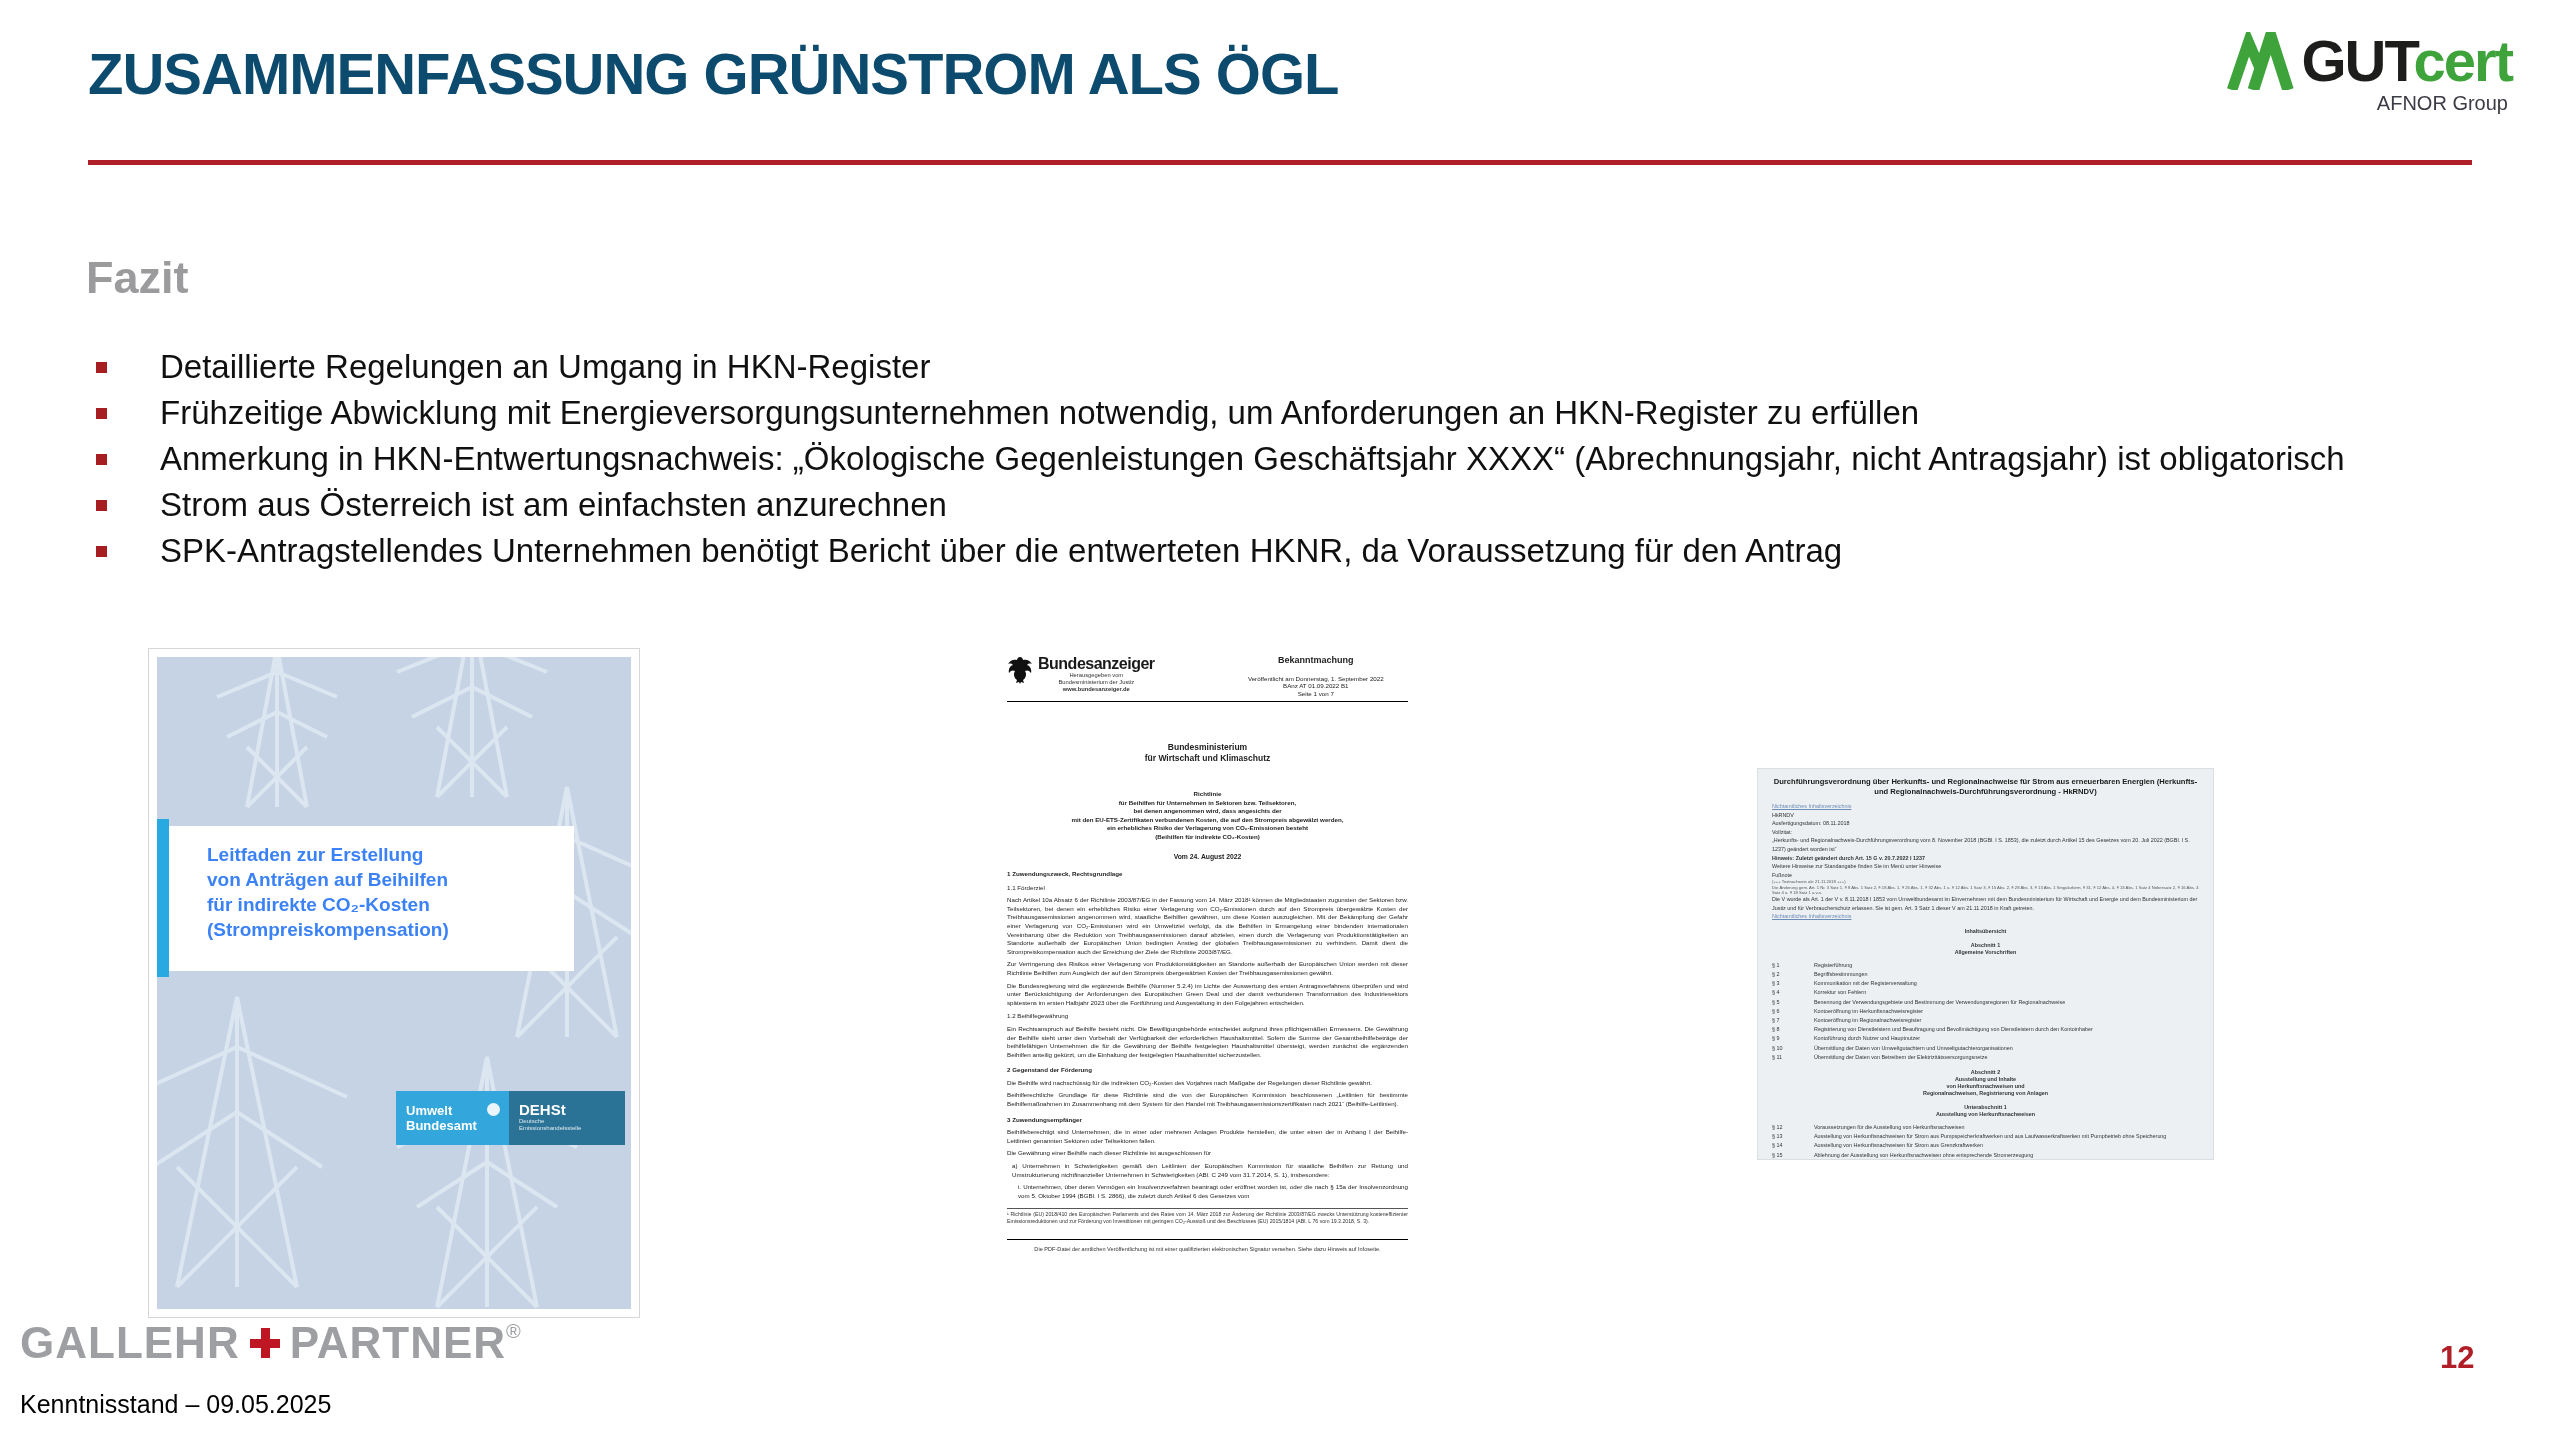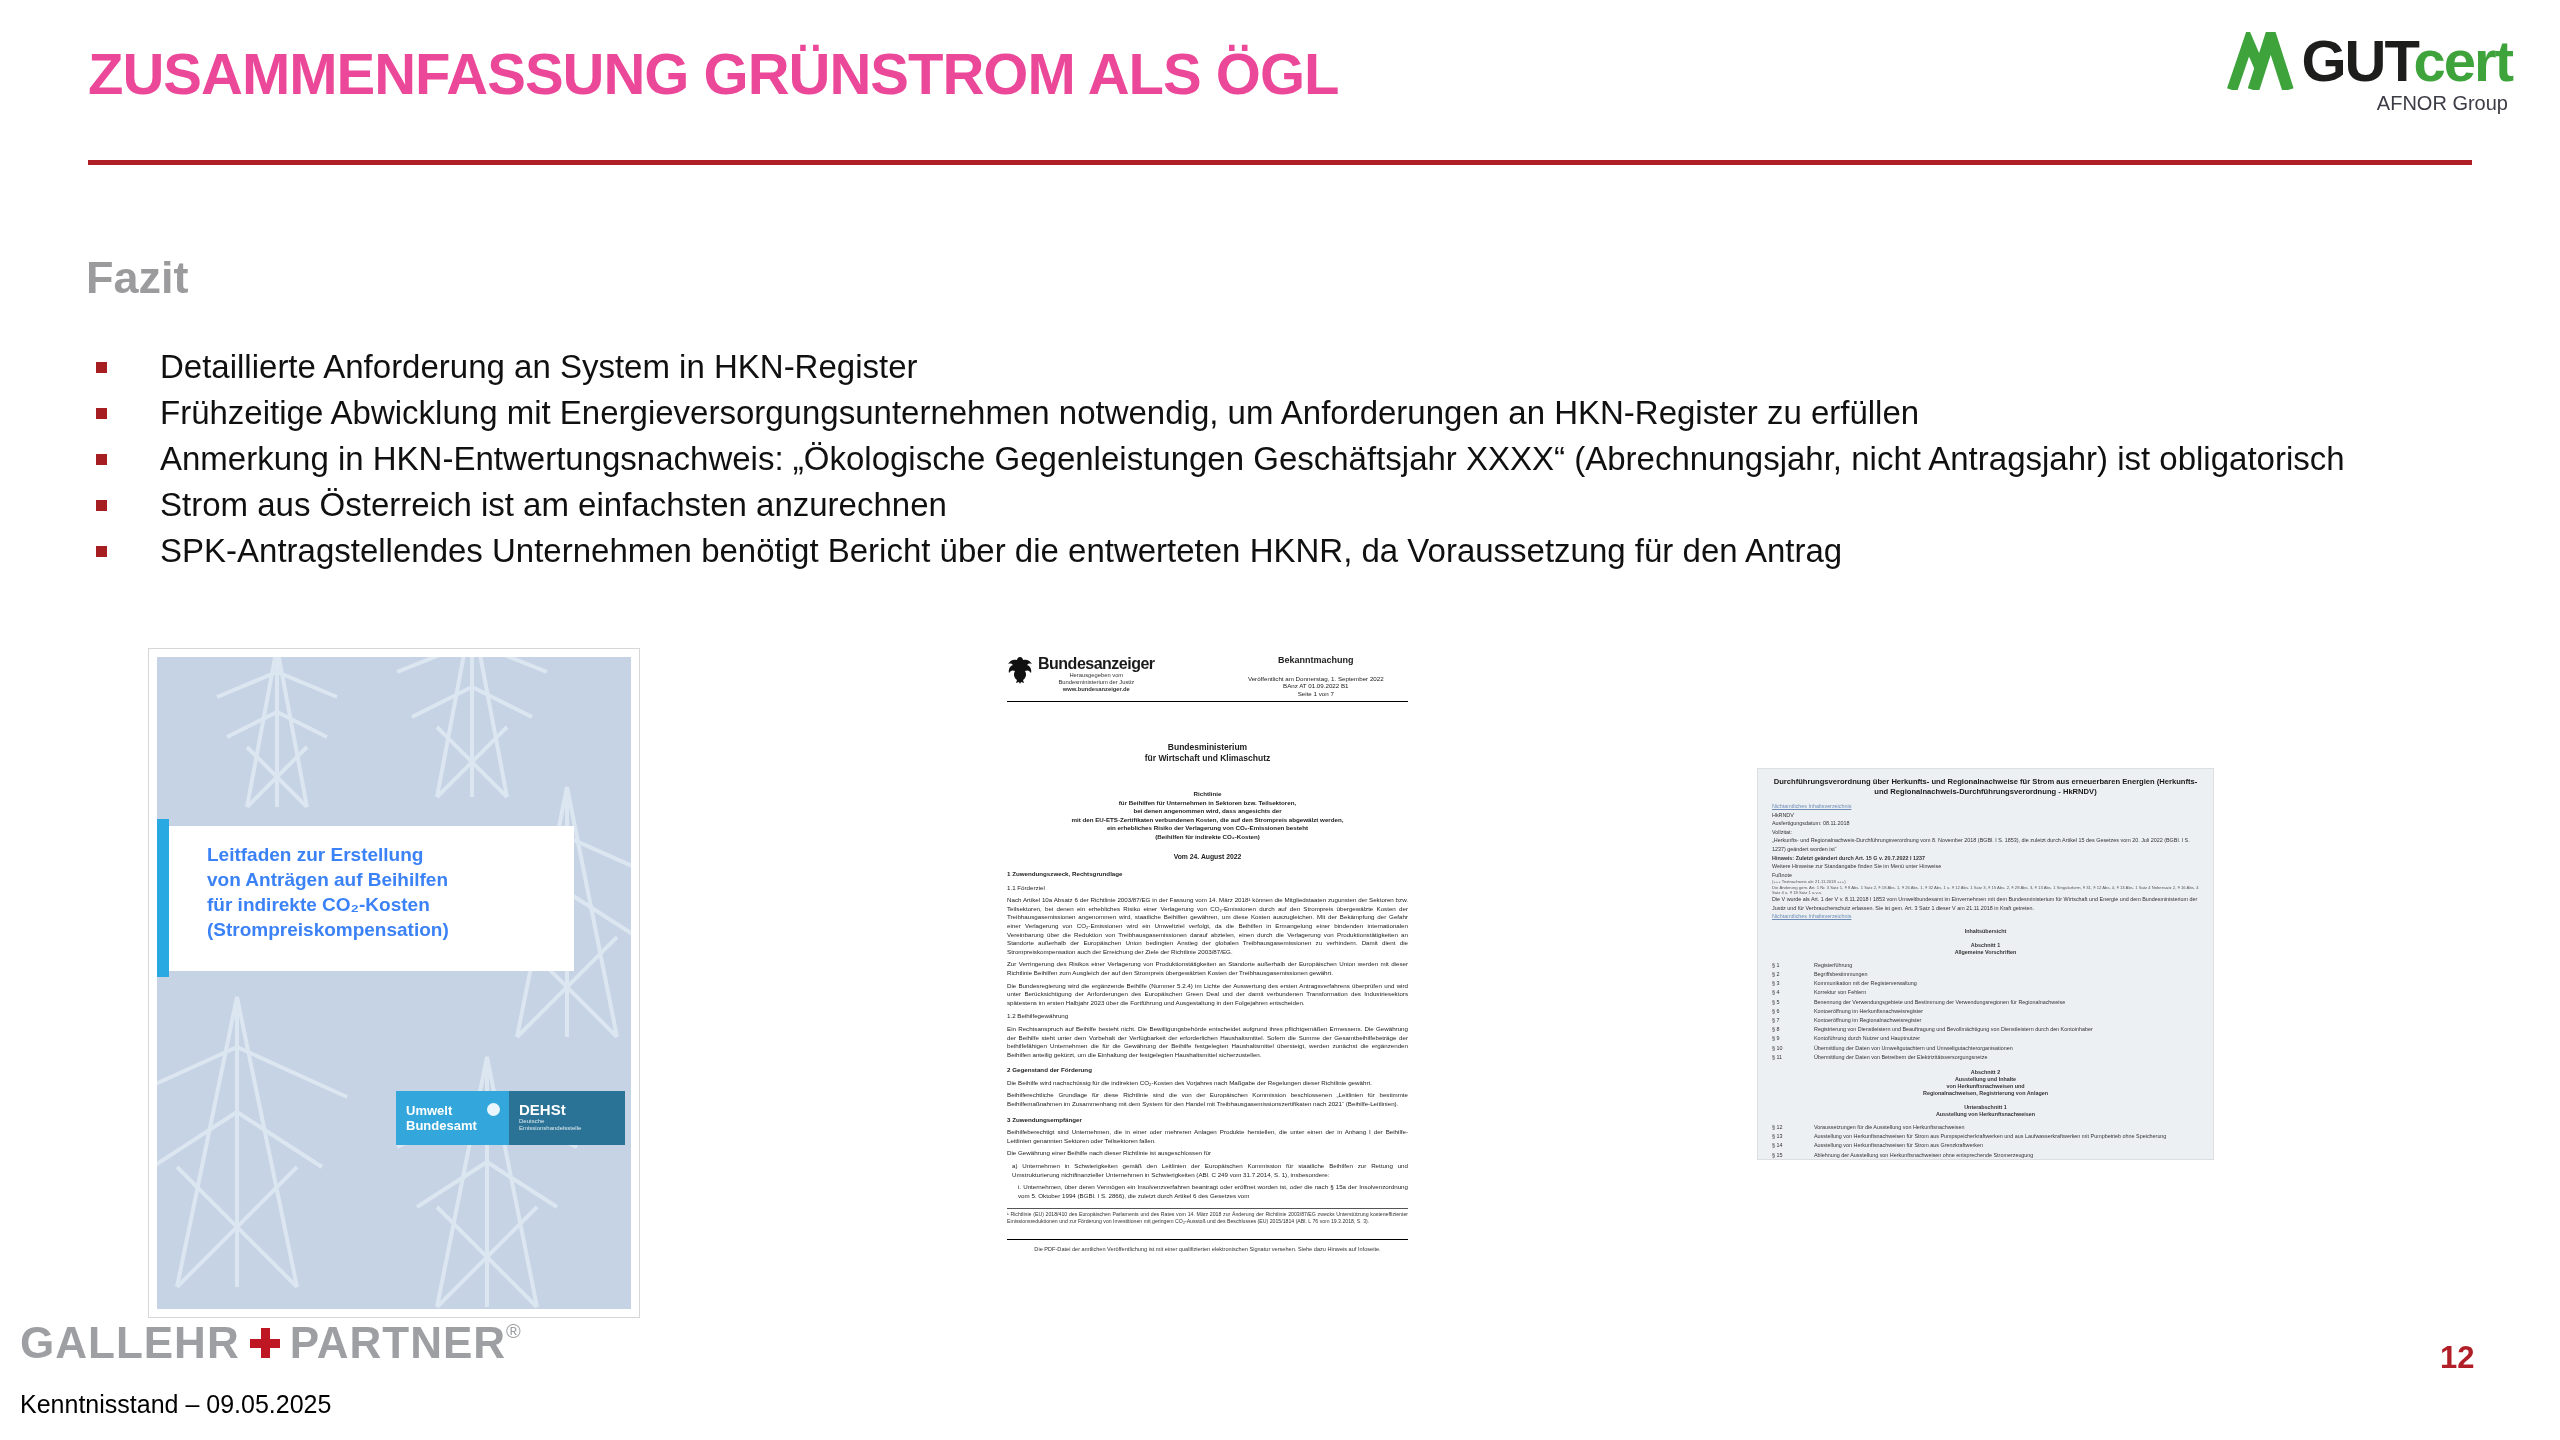--- a/index.html
+++ b/index.html
@@ -1,21 +1,21 @@
 <!DOCTYPE html>
 <html><head>
 <meta charset="utf-8">
 <style>
   html,body{margin:0;padding:0;background:#ffffff;}
   body{width:2560px;height:1440px;position:relative;overflow:hidden;
        font-family:"Liberation Sans", sans-serif;color:#111;}
 
   
   .slide-title{position:absolute;left:88px;top:40px;font-size:58px;font-weight:bold;
-    letter-spacing:-1px;color:#ec4899;white-space:nowrap;}
+    letter-spacing:-1px;color:#0c4a6e;white-space:nowrap;}
   .title-rule{position:absolute;left:88px;top:160px;width:2384px;height:5px;background:#B01E28;}
 
   
   .gutcert{position:absolute;right:48px;top:32px;width:340px;height:100px;}
   .gutcert-row{display:flex;align-items:flex-end;justify-content:flex-end;}
   .gutcert-text{font-size:58px;font-weight:800;letter-spacing:-2px;line-height:58px;}
   .gutcert-gut{color:#1d1d1b;}
   .gutcert-cert{color:#3FA33C;}
   .gutcert-sub{font-size:20px;color:#3c3c46;text-align:right;margin-top:2px;padding-right:4px;}
   .gutcert-mark{width:74px;height:58px;margin-right:2px;}
@@ -115,21 +115,21 @@
     <div class="gutcert-text"><span class="gutcert-gut">GUT</span><span class="gutcert-cert">cert</span></div>
   </div>
   <div class="gutcert-sub">AFNOR Group</div>
 </div>
 
 <div class="title-rule"></div>
 
 <div class="section-heading">Fazit</div>
 
 <ul class="bullet-list">
-  <li>Detaillierte Anforderung an System in HKN-Register</li>
+  <li>Detaillierte Regelungen an Umgang in HKN-Register</li>
   <li>Frühzeitige Abwicklung mit Energieversorgungsunternehmen notwendig, um Anforderungen an HKN-Register zu erfüllen</li>
   <li>Anmerkung in HKN-Entwertungsnachweis: „Ökologische Gegenleistungen Geschäftsjahr XXXX“ (Abrechnungsjahr, nicht Antragsjahr) ist obligatorisch</li>
   <li>Strom aus Österreich ist am einfachsten anzurechnen</li>
   <li>SPK-Antragstellendes Unternehmen benötigt Bericht über die entwerteten HKNR, da Voraussetzung für den Antrag</li>
 </ul>
 
 <div class="doc doc-leitfaden">
   <div class="lf-cover">
     <svg class="lf-pylons" viewBox="0 0 474 652" preserveAspectRatio="none">
       <g fill="none" stroke="#DCE6F1" stroke-width="4">

